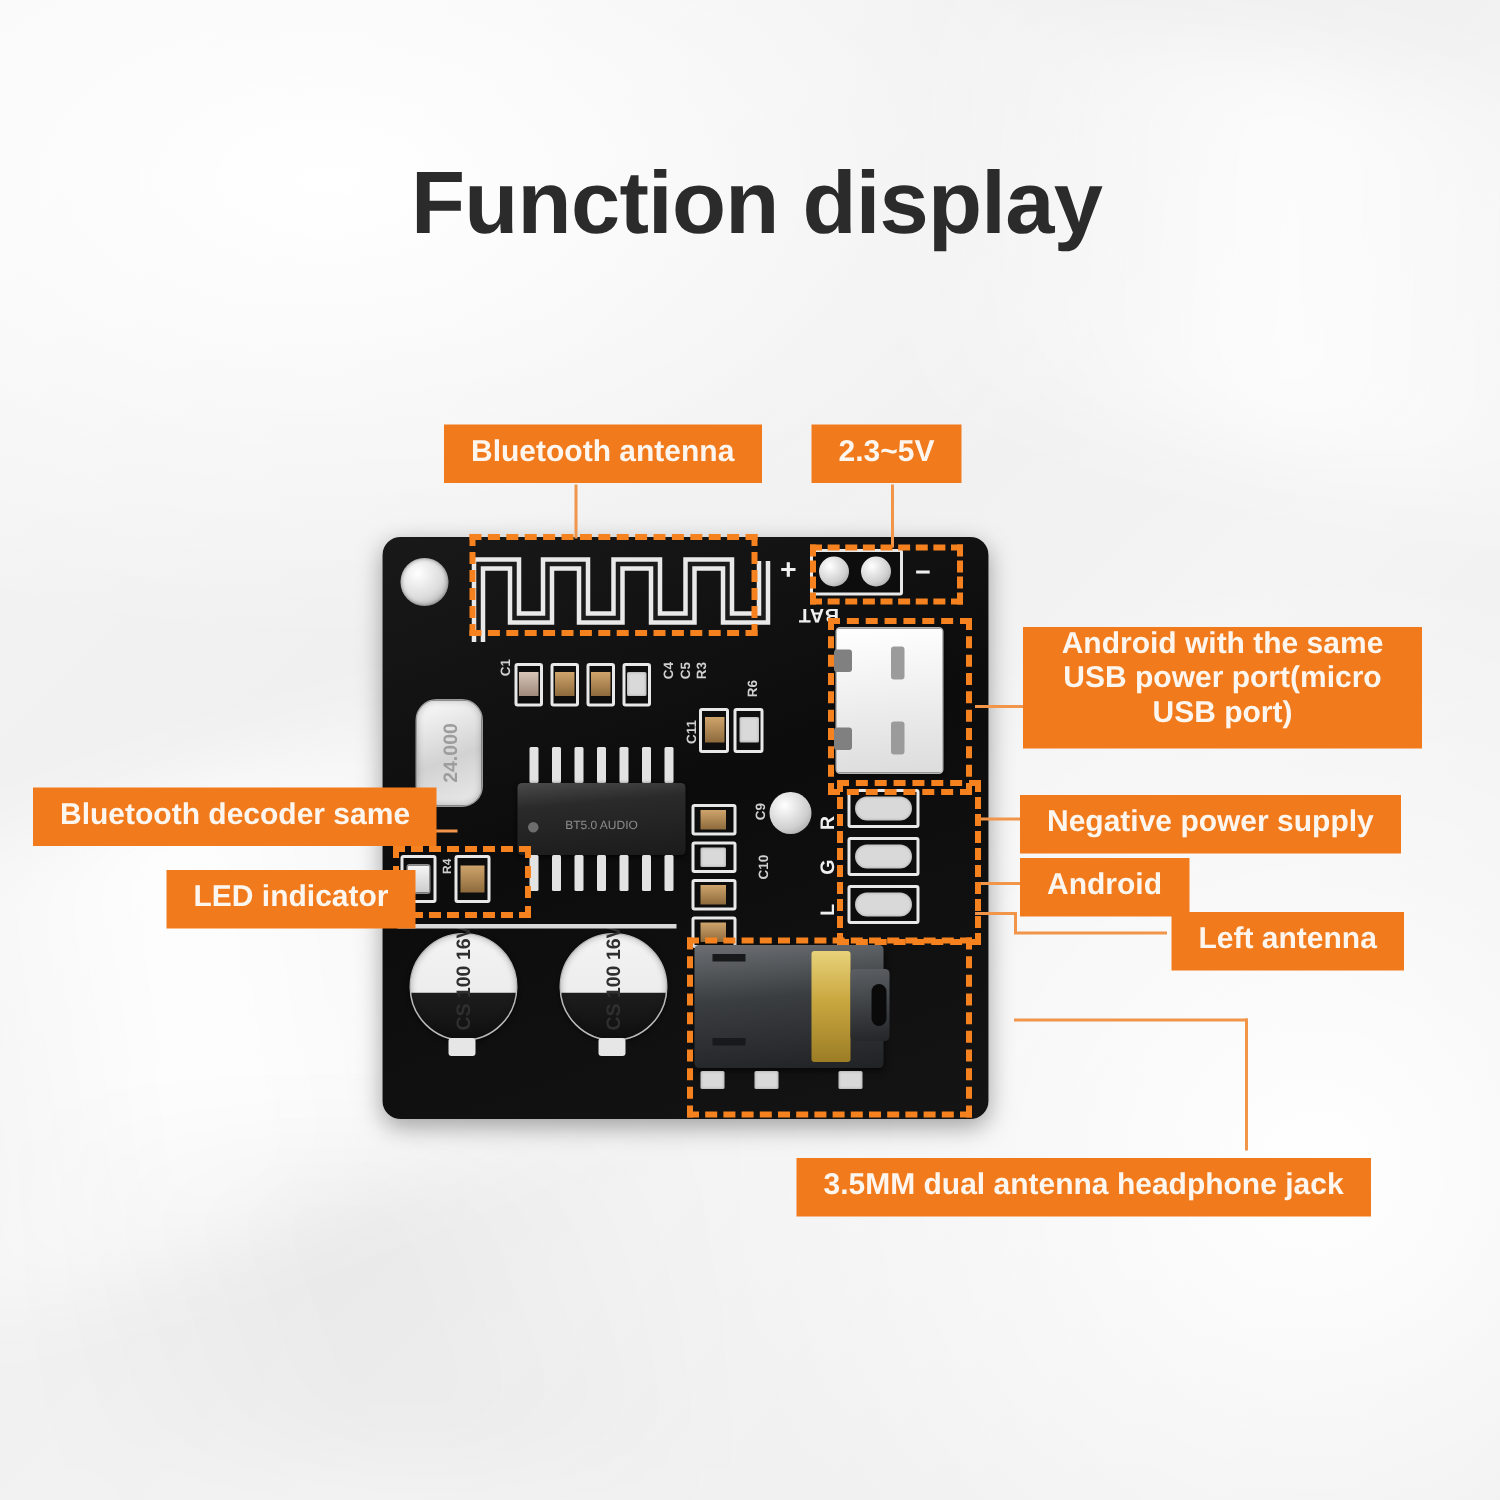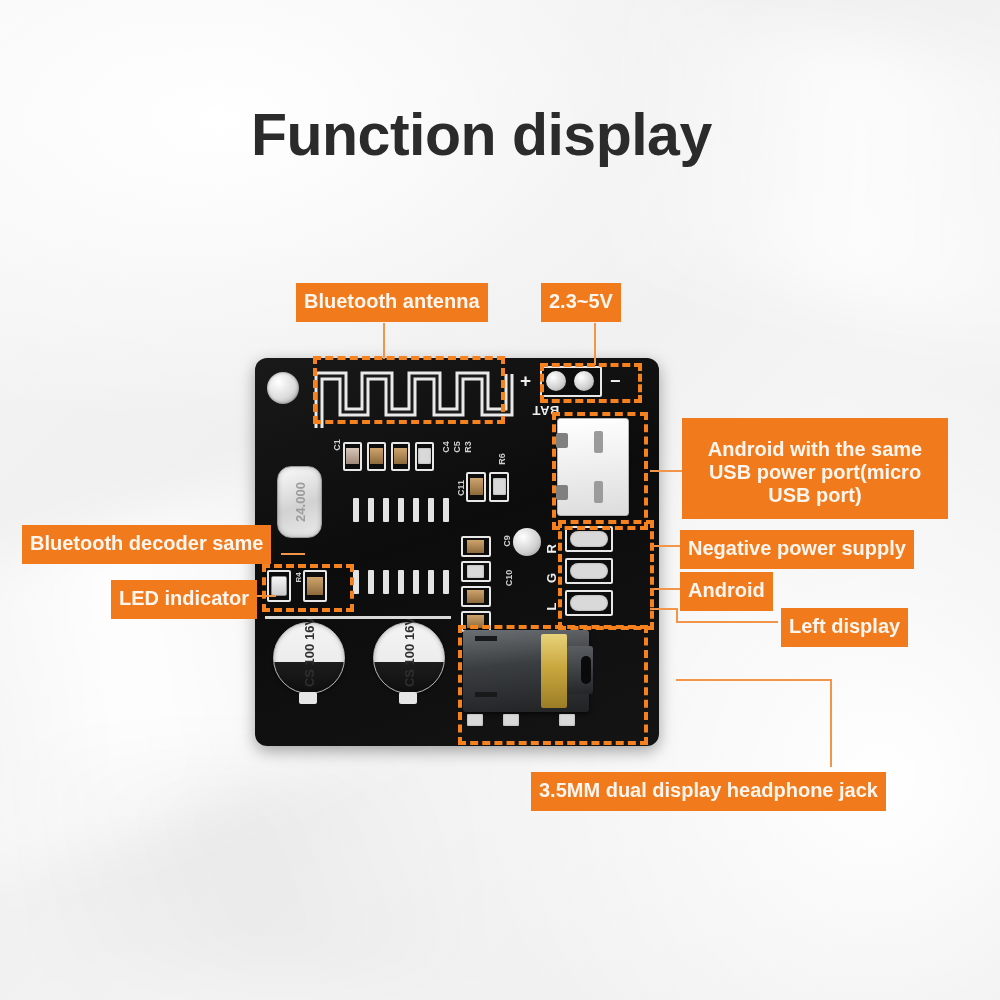--- a/index.html
+++ b/index.html
@@ -21,33 +21,33 @@
     background:linear-gradient(100deg, rgba(255,255,255,0) 0%, rgba(255,255,255,.95) 45%, rgba(255,255,255,0) 100%);
     transform:rotate(-18deg); filter:blur(24px); }
   .sheen.b { left:620px; top:40px; width:480px; height:260px;
     background:linear-gradient(80deg, rgba(255,255,255,0) 0%, rgba(255,255,255,.8) 50%, rgba(255,255,255,0) 100%);
     transform:rotate(12deg); filter:blur(28px); }
   .sheen.c { left:40px; top:760px; width:420px; height:220px;
     background:linear-gradient(70deg, rgba(0,0,0,0) 0%, rgba(0,0,0,.035) 50%, rgba(0,0,0,0) 100%);
     filter:blur(30px); }
 
   #title {
-    position:absolute; left:251px; top:101px;
+    position:absolute; left:274px; top:101px;
     font-size:59px; font-weight:bold; color:#2b2b2b;
     letter-spacing:-0.5px; white-space:nowrap;
   }
 
   
   .chip {
     position:absolute;
     background:#F17A1C;
     color:#fdf6ef;
     font-weight:bold;
     line-height:1.16;
-    padding:7px 8px 9px;
+    padding:7px 18px 9px;
     white-space:pre-line;
     z-index:40;
   }
 
   
   .lead { position:absolute; background:#F0954A; z-index:30; }
   .lead.h { height:2px; }
   .lead.v { width:2px; }
 
   
@@ -197,20 +197,24 @@
 
   <div>
     <div class="pin" style="left:98px;top:140px;width:6px;height:24px;"></div>
     <div class="pin" style="left:113px;top:140px;width:6px;height:24px;"></div>
     <div class="pin" style="left:128px;top:140px;width:6px;height:24px;"></div>
     <div class="pin" style="left:143px;top:140px;width:6px;height:24px;"></div>
     <div class="pin" style="left:158px;top:140px;width:6px;height:24px;"></div>
     <div class="pin" style="left:173px;top:140px;width:6px;height:24px;"></div>
     <div class="pin" style="left:188px;top:140px;width:6px;height:24px;"></div>
   </div>
+  <div class="ic" style="left:90px;top:164px;width:112px;height:48px;">
+    <span class="dot"></span>
+    <span class="mark" style="font-size:8px;">BT5.0 AUDIO</span>
+  </div>
   <div>
     <div class="pin" style="left:98px;top:212px;width:6px;height:24px;"></div>
     <div class="pin" style="left:113px;top:212px;width:6px;height:24px;"></div>
     <div class="pin" style="left:128px;top:212px;width:6px;height:24px;"></div>
     <div class="pin" style="left:143px;top:212px;width:6px;height:24px;"></div>
     <div class="pin" style="left:158px;top:212px;width:6px;height:24px;"></div>
     <div class="pin" style="left:173px;top:212px;width:6px;height:24px;"></div>
     <div class="pin" style="left:188px;top:212px;width:6px;height:24px;"></div>
   </div>
 
@@ -295,27 +299,27 @@
 <div class="lead v" style="left:676px;top:608px;height:14px;"></div>
 <div class="lead h" style="left:676px;top:621px;width:102px;"></div>
 
 <div class="lead h" style="left:676px;top:679px;width:156px;"></div>
 <div class="lead v" style="left:830px;top:679px;height:88px;"></div>
 
 <div class="chip" style="left:296px;top:283px;font-size:20px;">Bluetooth antenna</div>
 
 <div class="chip" style="left:541px;top:283px;font-size:20px;">2.3~5V</div>
 
-<div class="chip" style="left:682px;top:418px;width:266px;font-size:20px;text-align:center;padding:20px 10px 11px;">Android with the same
+<div class="chip" style="left:682px;top:418px;width:266px;font-size:20px;text-align:center;padding:0 10px 11px;">Android with the same
 USB power port(micro
 USB port)</div>
 
 <div class="chip" style="left:22px;top:525px;font-size:20px;">Bluetooth decoder same</div>
 
 <div class="chip" style="left:65px;top:580px;font-size:20px;margin-left:46px;">LED indicator</div>
 
 <div class="chip" style="left:680px;top:530px;font-size:20px;">Negative power supply</div>
 
 <div class="chip" style="left:680px;top:572px;font-size:20px;">Android</div>
 
-<div class="chip" style="left:781px;top:608px;font-size:20px;">Left display</div>
-
-<div class="chip" style="left:531px;top:772px;font-size:20px;">3.5MM dual display headphone jack</div>
+<div class="chip" style="left:781px;top:608px;font-size:20px;">Left antenna</div>
+
+<div class="chip" style="left:531px;top:772px;font-size:20px;">3.5MM dual antenna headphone jack</div>
 
 </body></html>

